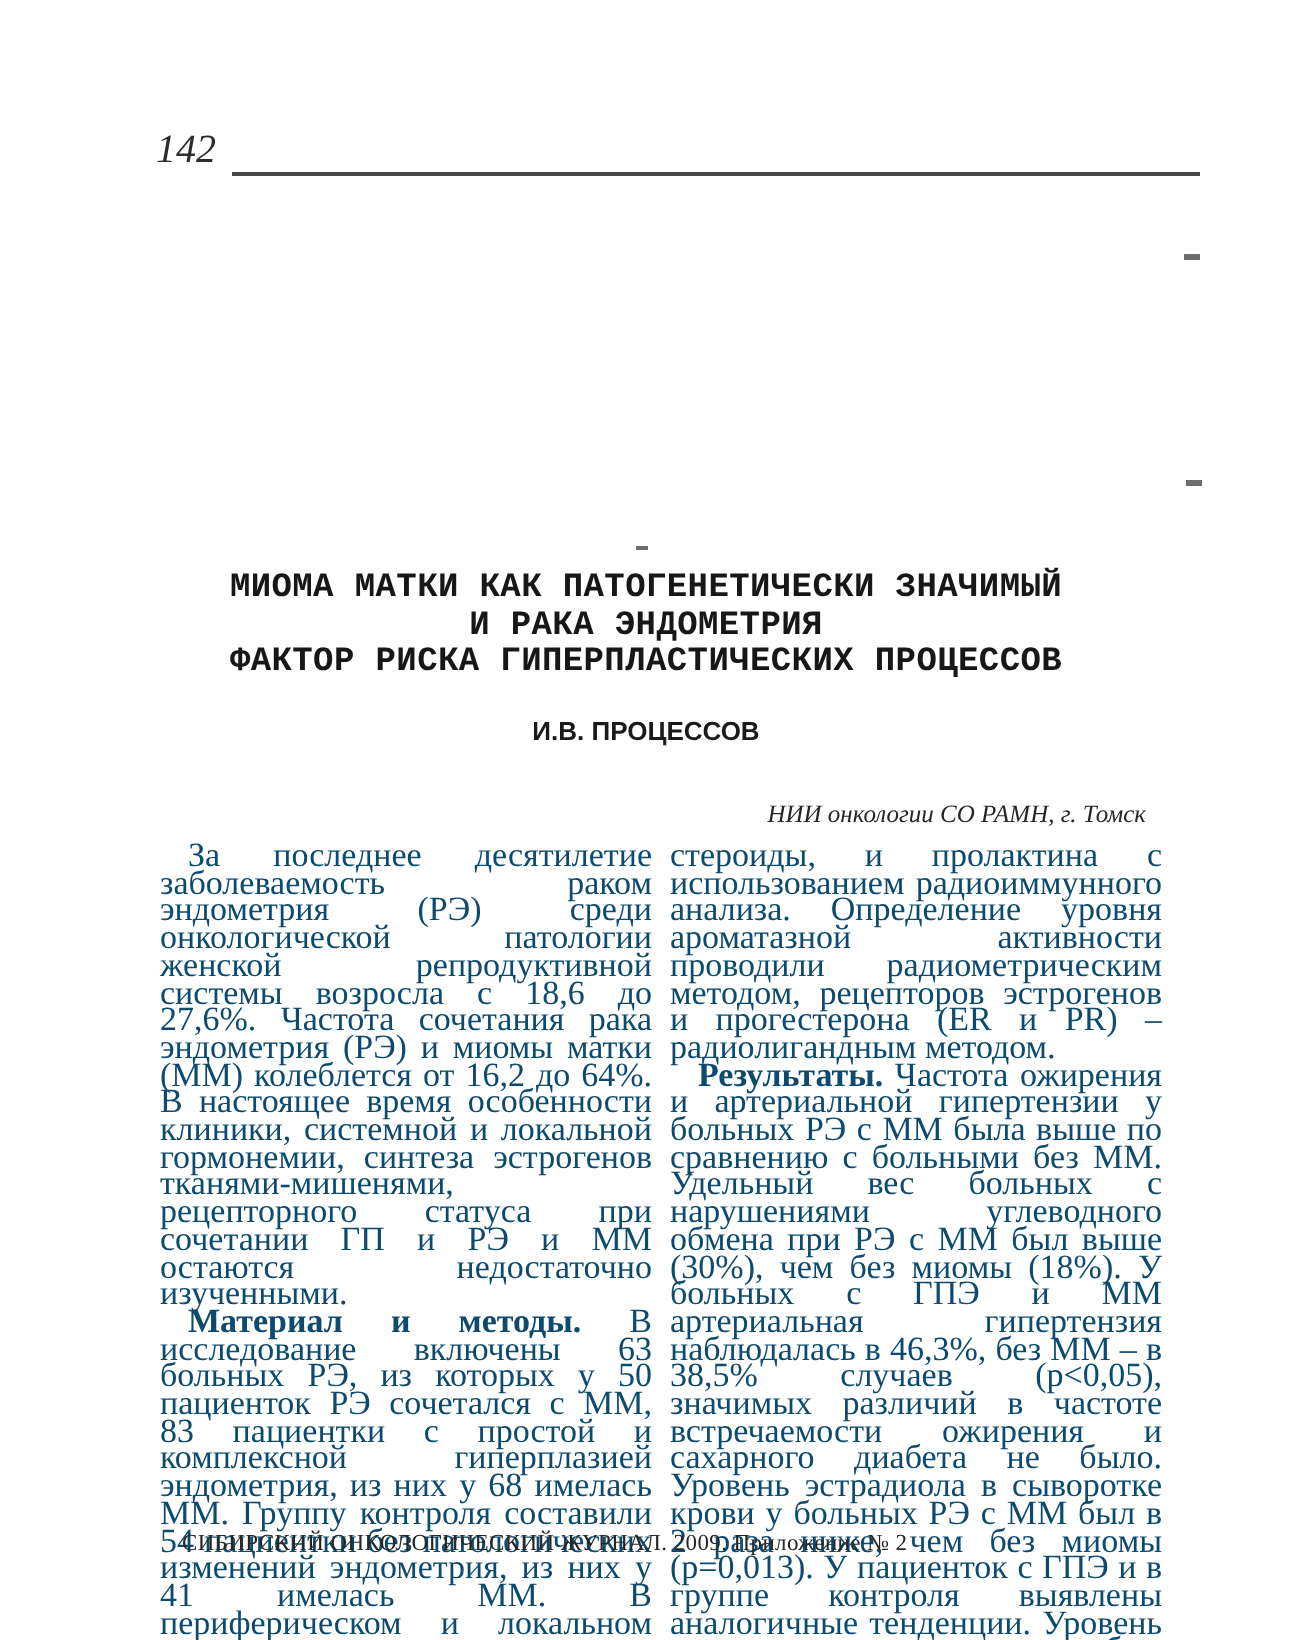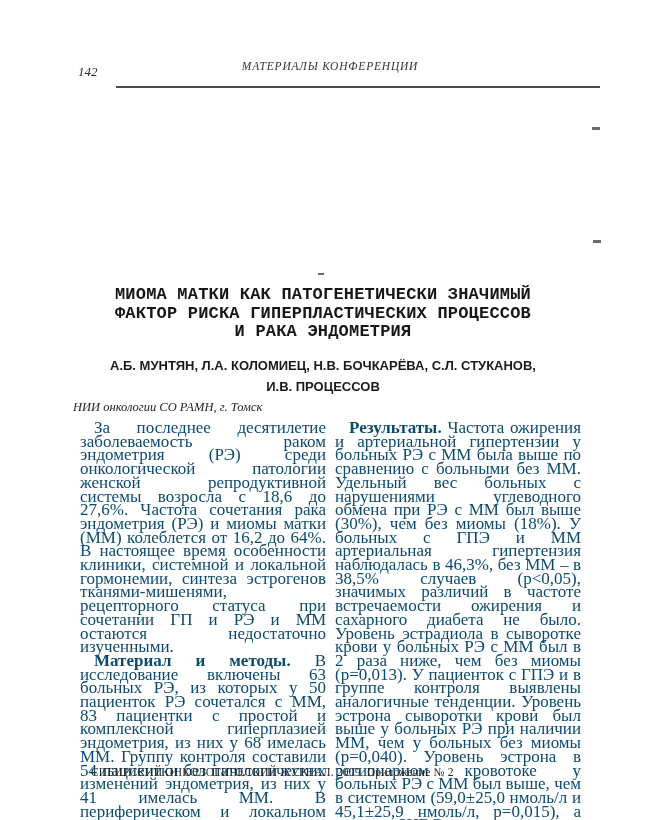--- a/index.html
+++ b/index.html
@@ -11,21 +11,21 @@
     overflow: hidden;
     color: #1c1c1c;
     font-family: "Liberation Serif", serif;
   }
   
   .page-number {
     position: absolute;
     left: 78px; top: 64px;
     font-family: "Liberation Serif", serif;
     font-style: italic;
-    font-size: 13px;
+    font-size: 20px;
     color: #2b2b2b;
   }
   .running-head {
     position: absolute;
     left: 80px; top: 60px;
     width: 500px;
     text-align: center;
     font-family: "Liberation Serif", serif;
     font-style: italic;
     font-size: 11.5px;
@@ -64,21 +64,21 @@
     font-family: "Liberation Sans", sans-serif;
     font-weight: bold;
     font-size: 13px;
     line-height: 21px;
     color: #1a1a1a;
   }
   .affiliation {
     position: absolute;
     left: 73px; top: 400px;
     width: 500px;
-    text-align: left;
+    text-align: right;
     font-family: "Liberation Serif", serif;
     font-style: italic;
     font-size: 12.5px;
     color: #262626;
   }
   
   .columns {
     position: absolute;
     left: 80px; top: 421px;
     width: 501px;
@@ -106,45 +106,44 @@
     letter-spacing: 0.2px;
     color: #262626;
   }
 </style>
 </head>
 <body>
 
 <div class="page">
 
   <div class="page-number">142</div>
-  <div class="running-head">МАТЕРИАЛЫ КОНФЕРЕНЦИИ</div>
   <div class="header-rule"></div>
 
   <div class="artifact a1"></div>
   <div class="artifact a2"></div>
   <div class="artifact a3"></div>
 
   <div class="article-title">
     <div>МИОМА МАТКИ КАК ПАТОГЕНЕТИЧЕСКИ ЗНАЧИМЫЙ</div>
+    <div>И РАКА ЭНДОМЕТРИЯ</div>
     <div>ФАКТОР РИСКА ГИПЕРПЛАСТИЧЕСКИХ ПРОЦЕССОВ</div>
-    <div>И РАКА ЭНДОМЕТРИЯ</div>
   </div>
 
   <div class="authors">
-    <div>А.Б. МУНТЯН, Л.А. КОЛОМИЕЦ, Н.В. БОЧКАРЁВА, С.Л. СТУКАНОВ,</div>
     <div>И.В. ПРОЦЕССОВ</div>
   </div>
 
   <div class="affiliation">НИИ онкологии СО РАМН, г. Томск</div>
 
   <div class="columns">
     <div class="col">
       <p><b></b><span>За последнее десятилетие заболеваемость раком эндометрия (РЭ) среди онкологической патологии женской репродуктивной системы возросла с 18,6 до 27,6%. Частота сочетания рака эндометрия (РЭ) и миомы матки (ММ) колеблется от 16,2 до 64%. В настоящее время особенности клиники, системной и локальной гормонемии, синтеза эстрогенов тканями-мишенями, рецепторного статуса при сочетании ГП и РЭ и ММ остаются недостаточно изученными.</span></p>
       <p><b>Материал и методы.</b><span> В исследование включены 63 больных РЭ, из которых у 50 пациенток РЭ сочетался с ММ, 83 пациентки с простой и комплексной гиперплазией эндометрия, из них у 68 имелась ММ. Группу контроля составили 54 пациентки без патологических изменений эндометрия, из них у 41 имелась ММ. В периферическом и локальном маточном кровотоке определяли уровни эстрона, эстрадиола, прогестерона, глобулина, связывающего половые</span></p>
     </div>
     <div class="col">
+      <p class="noindent"><b></b><span>стероиды, и пролактина с использованием радиоиммунного анализа. Определение уровня ароматазной активности проводили радиометрическим методом, рецепторов эстрогенов и прогестерона (ER и PR) – радиолигандным методом.</span></p>
       <p><b>Результаты.</b><span> Частота ожирения и артериальной гипертензии у больных РЭ с ММ была выше по сравнению с больными без ММ. Удельный вес больных с нарушениями углеводного обмена при РЭ с ММ был выше (30%), чем без миомы (18%). У больных с ГПЭ и ММ артериальная гипертензия наблюдалась в 46,3%, без ММ – в 38,5% случаев (р&lt;0,05), значимых различий в частоте встречаемости ожирения и сахарного диабета не было. Уровень эстрадиола в сыворотке крови у больных РЭ с ММ был в 2 раза ниже, чем без миомы (р=0,013). У пациенток с ГПЭ и в группе контроля выявлены аналогичные тенденции. Уровень эстрона сыворотки крови был выше у больных РЭ при наличии ММ, чем у больных без миомы (р=0,040). Уровень эстрона в регионарном кровотоке у больных РЭ с ММ был выше, чем в системном (59,0±25,0 нмоль/л и 45,1±25,9 нмоль/л, р=0,015), а уровень SHBG</span></p>
     </div>
   </div>
 
   <div class="footer-line">СИБИРСКИЙ ОНКОЛОГИЧЕСКИЙ ЖУРНАЛ. 2009. Приложение № 2</div>
 
 </div>
 
 </body></html>

